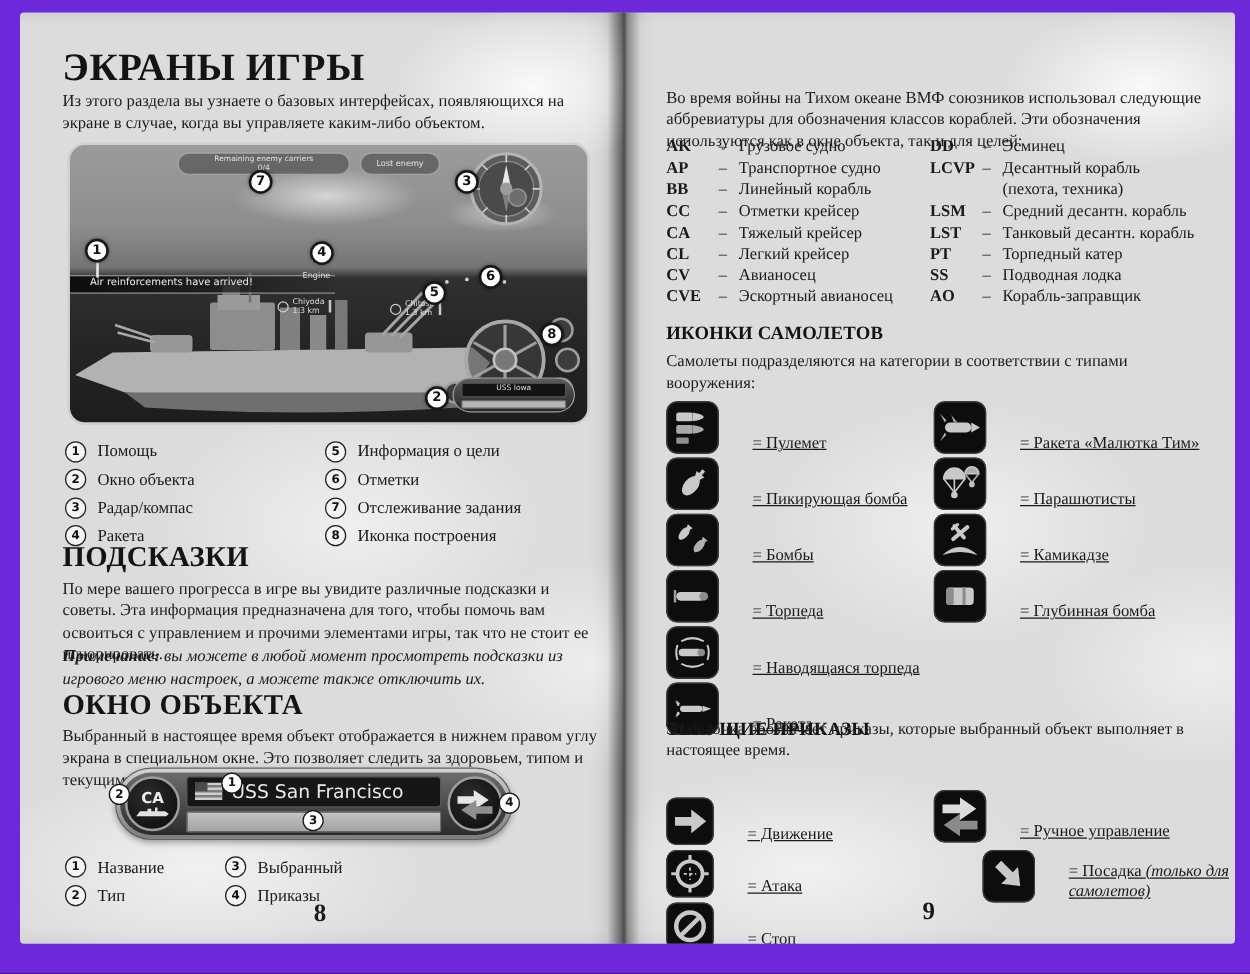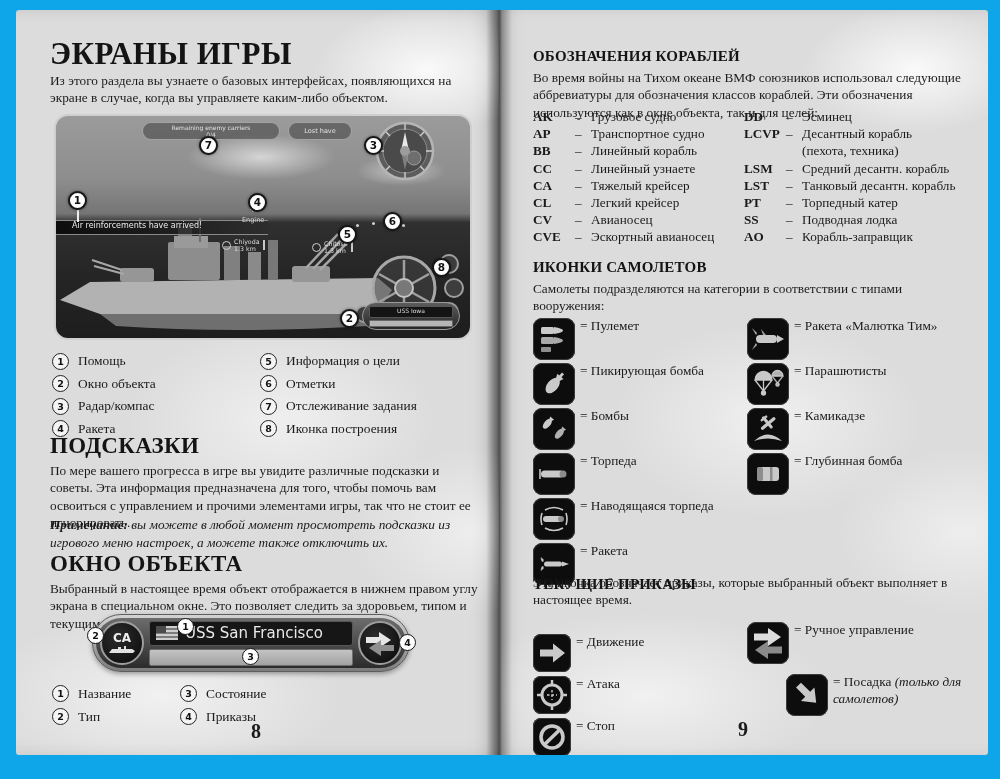--- a/index.html
+++ b/index.html
@@ -1,16 +1,16 @@
 <!DOCTYPE html>
 <html><head>
 <meta charset="utf-8">
 <style>
   html,body{margin:0;padding:0;background:#000;}
-  .spread{position:relative;width:1000px;height:779px;background:#0ea5e9;overflow:hidden;
+  .spread{position:relative;width:1000px;height:779px;background:#6d28d9;overflow:hidden;
           font-family:"Liberation Serif","DejaVu Serif",serif;color:#1a1a1a;}
   .page{position:absolute;top:10px;bottom:24px;background:#dcdcdc;overflow:hidden;}
   .page-left{left:16px;width:483px;border-radius:3px 0 0 3px;
              box-shadow:inset -16px 0 24px -14px rgba(0,0,0,.45);}
   .page-right{left:499px;width:489px;border-radius:0 3px 3px 0;
              box-shadow:inset 14px 0 22px -14px rgba(0,0,0,.4);}
   .page::before{content:"";position:absolute;inset:0;pointer-events:none;
     background:
       radial-gradient(ellipse 160px 90px at 85% 8%, rgba(255,255,255,.85), rgba(255,255,255,0) 70%),
       radial-gradient(ellipse 220px 140px at 55% 55%, rgba(255,255,255,.55), rgba(255,255,255,0) 70%),
@@ -97,21 +97,21 @@
 
   
   .abbr-cols{display:flex;z-index:1;font-size:13.2px;line-height:17.2px;}
   .abbr-col1{width:211px;flex:0 0 auto;}
   .abbr-col2{flex:1;}
   .arow{display:flex;}
   .arow .ab{width:42px;font-weight:bold;flex:0 0 auto;}
   .arow .da{width:16px;flex:0 0 auto;}
   .arow .de{flex:1;}
   .icol{z-index:1;}
-  .irow{display:flex;align-items:flex-start;gap:5px;}
+  .irow{display:flex;align-items:flex-end;gap:27px;text-decoration:underline;}
   .ibox{width:42px;height:42px;border-radius:9px;background:#0d0d0d;flex:0 0 auto;
         display:flex;align-items:center;justify-content:center;box-shadow:0 0 0 1px #3a3a3a inset;}
   .obox{width:38px;height:38px;border-radius:8px;}
   .ilabel{font-size:13.3px;line-height:1.25;}
   svg{display:block;}
 </style>
 </head>
 <body>
 
 <div class="spread">
@@ -141,21 +141,21 @@
         <line x1="250" y1="52" x2="282" y2="18" stroke="#a5a5a5" stroke-width="2.5"></line>
         <line x1="257" y1="53" x2="289" y2="20" stroke="#a5a5a5" stroke-width="2.5"></line>
         <line x1="264" y1="54" x2="296" y2="22" stroke="#a5a5a5" stroke-width="2.5"></line>
       </svg>
 
       <div class="pill abs" style="left:86px;width:138px;">
         <span>Remaining enemy carriers</span>
         <span>0/4</span>
       </div>
       <div class="pill pill-2 abs" style="left:232px;width:64px;">
-        <span>Lost have</span>
+        <span>Lost enemy</span>
       </div>
 
       <svg class="abs" style="left:318px;top:4px;" width="62" height="62" viewBox="0 0 62 62">
         <circle cx="31" cy="31" r="28" fill="#5c5c5c" stroke="#b5b5b5" stroke-width="2.5"></circle>
         <circle cx="31" cy="31" r="22" fill="#4a4a4a" stroke="#8b8b8b" stroke-width="1"></circle>
         <g stroke="#cfcfcf" stroke-width="1.4">
           <line x1="31" y1="4" x2="31" y2="10"></line>
             <line x1="31" y1="52" x2="31" y2="58"></line>
           <line x1="4" y1="31" x2="10" y2="31"></line>
             <line x1="52" y1="31" x2="58" y2="31"></line>
@@ -314,33 +314,32 @@
       <div class="citem">
           <span class="cnum">1</span>
           <span>Название</span>
         </div>
       <div class="citem">
           <span class="cnum">2</span>
           <span>Тип</span>
         </div>
       <div class="citem">
           <span class="cnum">3</span>
-          <span>Состояние</span>
+          <span>Выбранный</span>
         </div>
       <div class="citem">
           <span class="cnum">4</span>
           <span>Приказы</span>
         </div>
     </div>
 
     <div class="pagenum abs" style="left:0;width:480px;top:710px;">8</div>
   </div>
 
   <div class="page page-right">
-    <h3 class="h3 abs" style="left:34px;top:38px;">ОБОЗНАЧЕНИЯ КОРАБЛЕЙ</h3>
     <p class="para abs" style="left:34px;top:59px;width:432px;">Во время войны на Тихом океане ВМФ союзников использовал следующие аббревиатуры для обозначения классов кораблей. Эти обозначения используются как в окне объекта, так и для целей:</p>
 
     <div class="abbr-cols abs" style="left:34px;top:98px;width:442px;">
       <div class="abbr-col1">
         <div class="arow">
             <span class="ab">AK</span>
             <span class="da">–</span>
             <span class="de">Грузовое судно</span>
           </div>
         <div class="arow">
@@ -349,21 +348,21 @@
             <span class="de">Транспортное судно</span>
           </div>
         <div class="arow">
             <span class="ab">BB</span>
             <span class="da">–</span>
             <span class="de">Линейный корабль</span>
           </div>
         <div class="arow">
             <span class="ab">CC</span>
             <span class="da">–</span>
-            <span class="de">Линейный узнаете</span>
+            <span class="de">Отметки крейсер</span>
           </div>
         <div class="arow">
             <span class="ab">CA</span>
             <span class="da">–</span>
             <span class="de">Тяжелый крейсер</span>
           </div>
         <div class="arow">
             <span class="ab">CL</span>
             <span class="da">–</span>
             <span class="de">Легкий крейсер</span>

